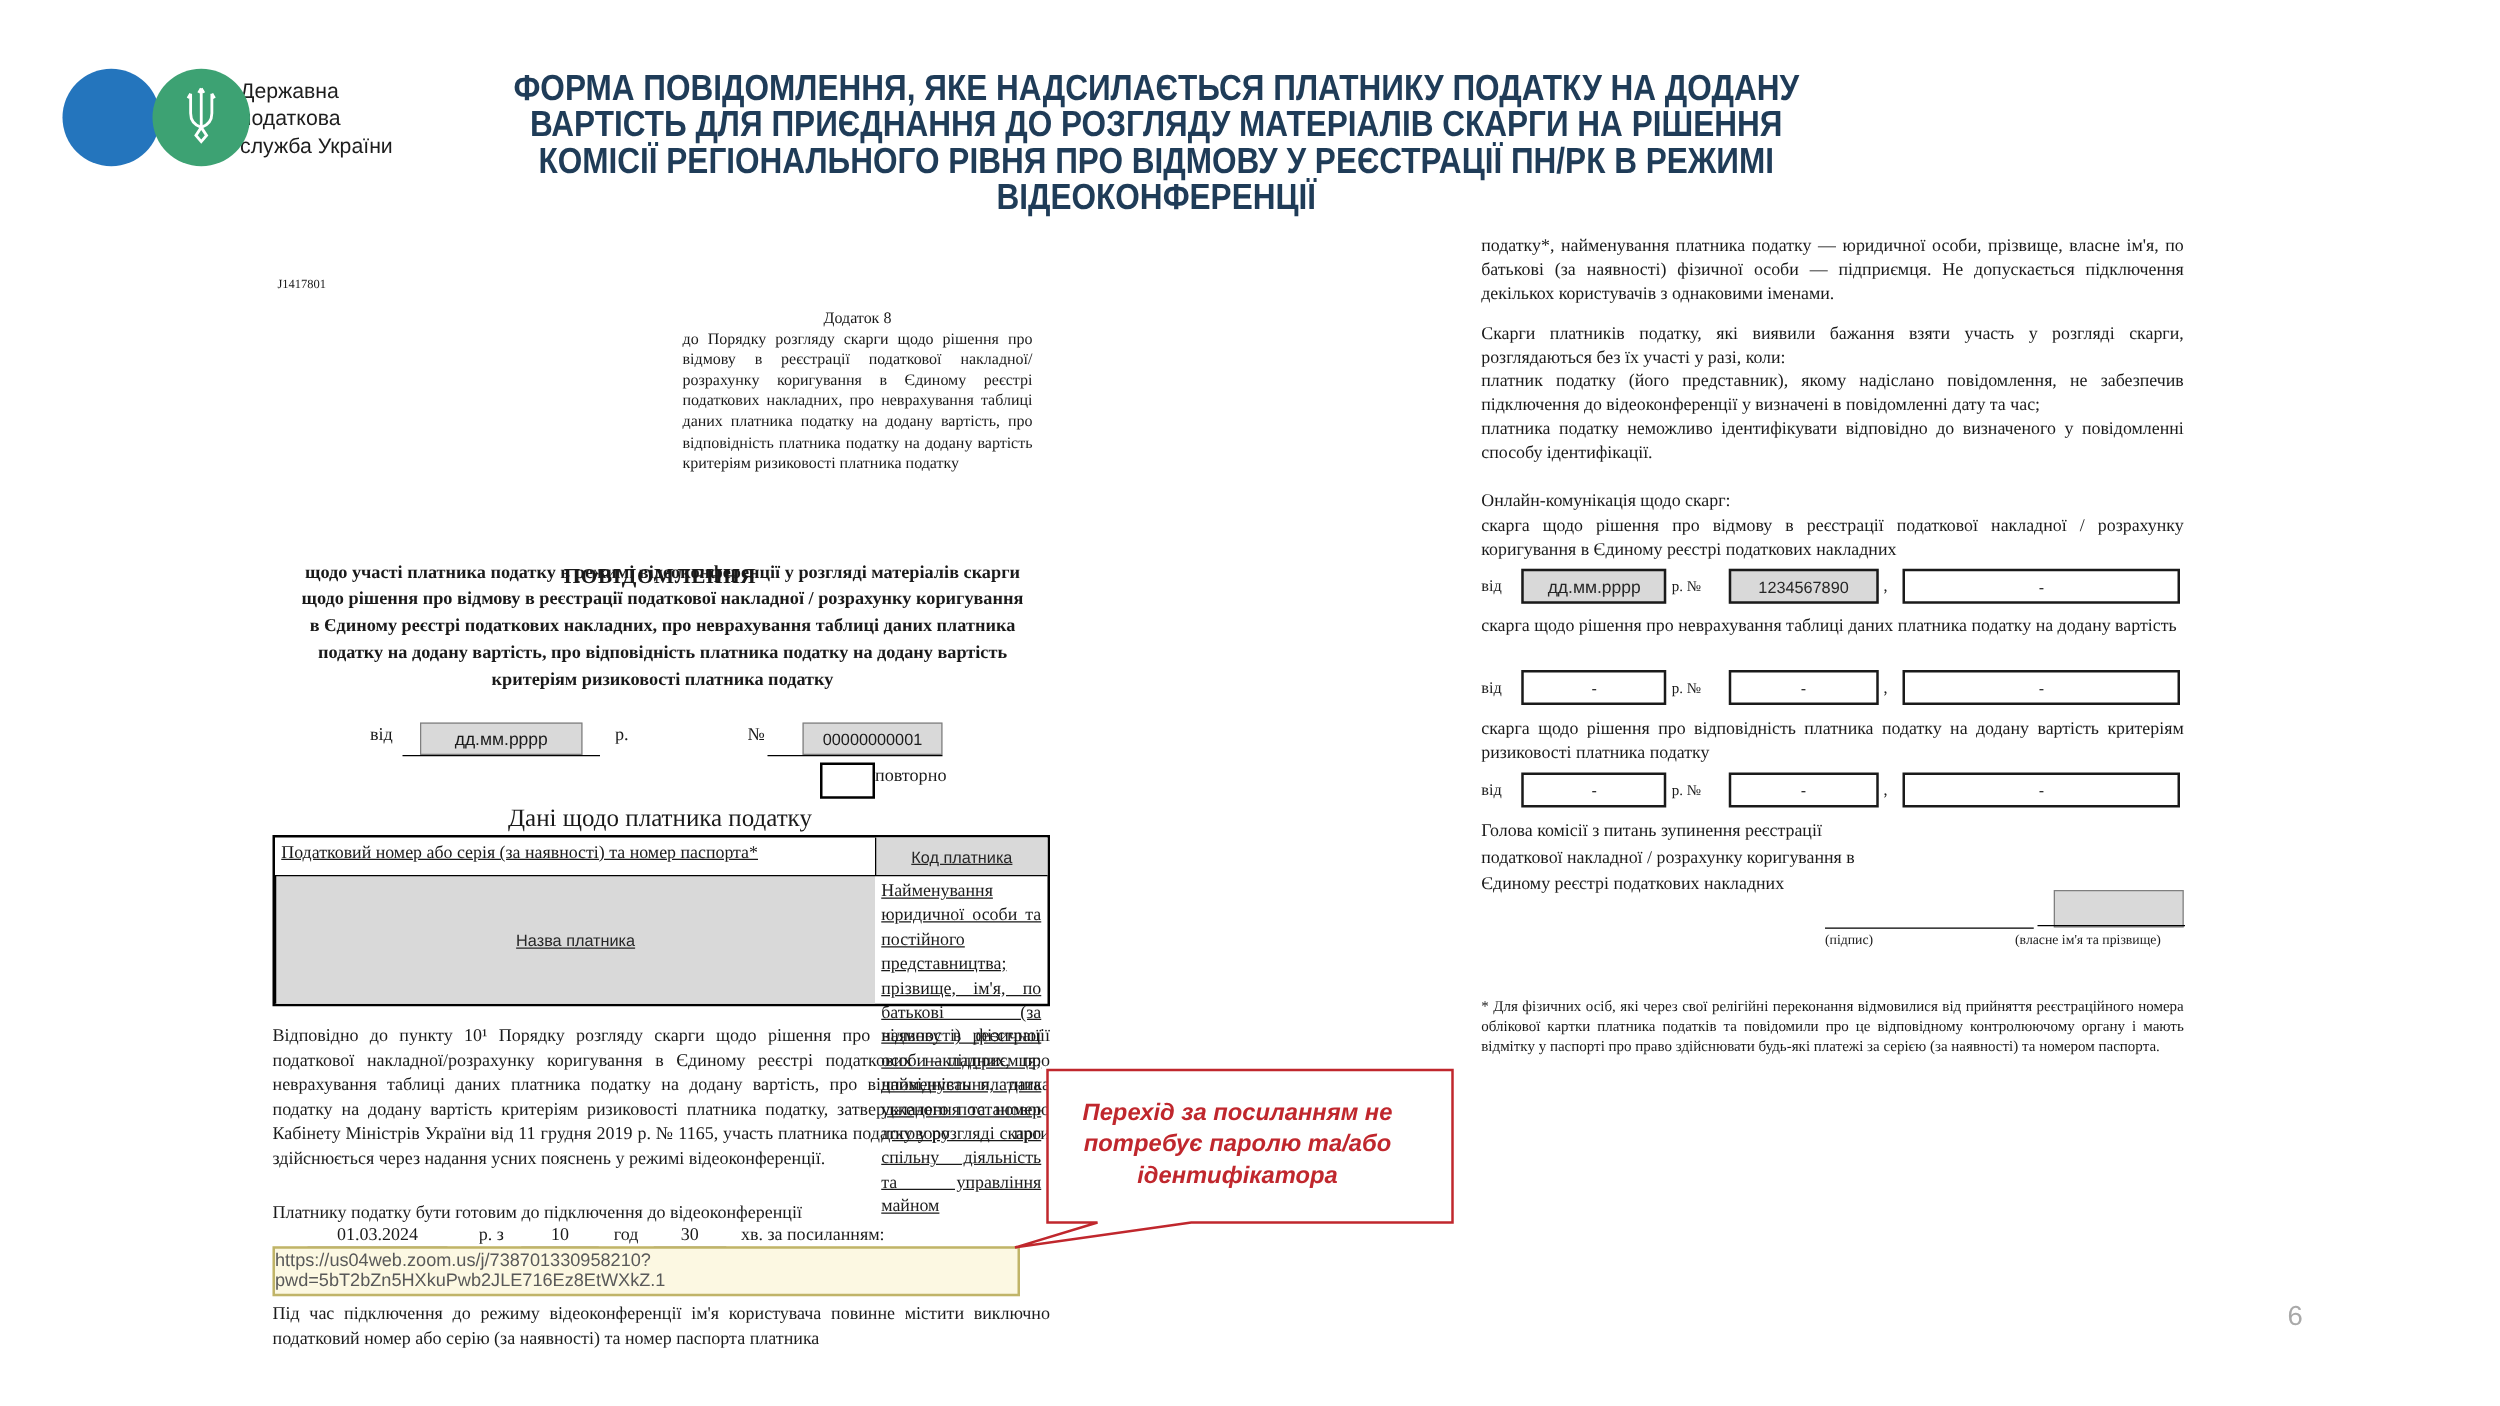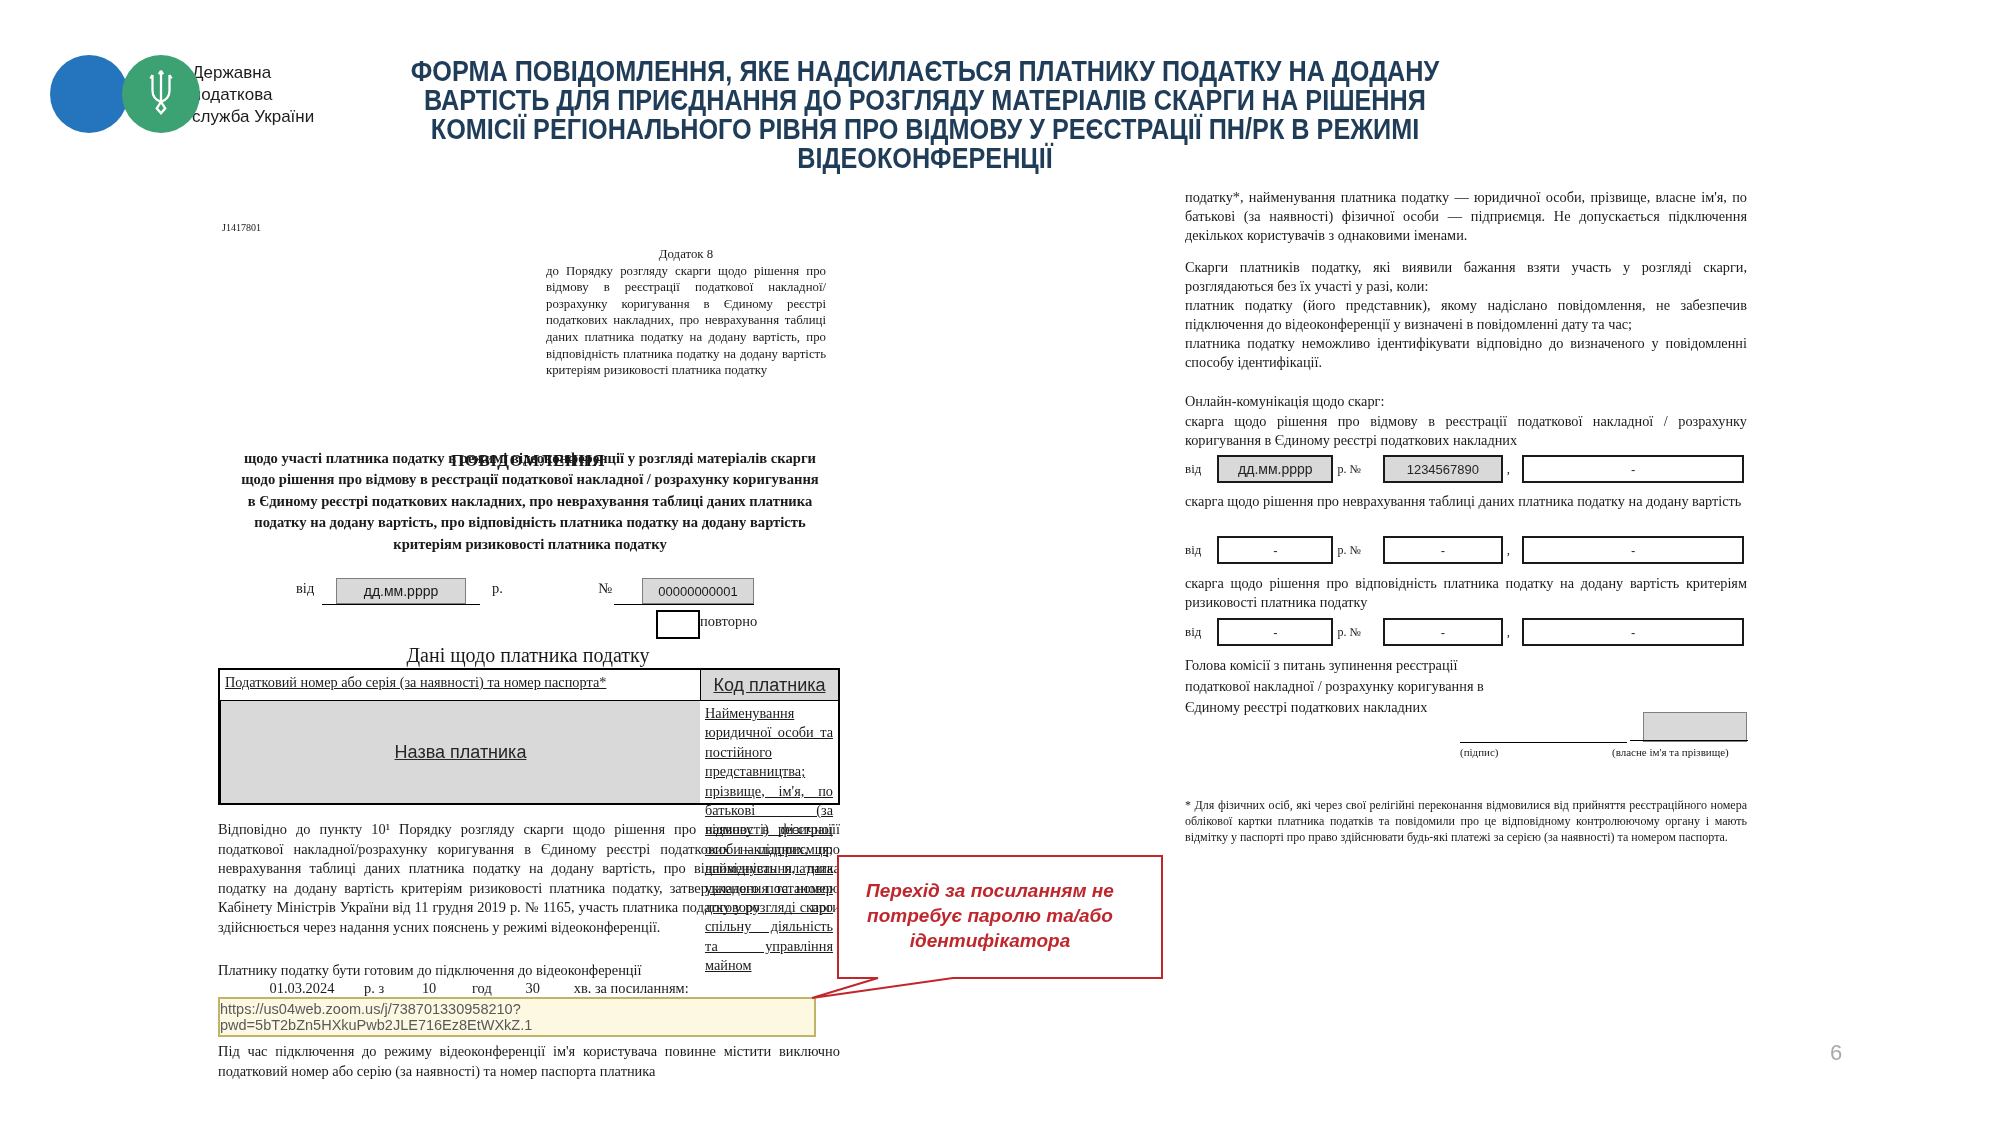--- a/index.html
+++ b/index.html
@@ -27,21 +27,21 @@
 
   .inline-lbl{font-size:14.5px;}
   .u-wrap{border-bottom:1px solid #000;display:flex;align-items:flex-end;justify-content:center;}
   .fld-gray{background:#d9d9d9;border:1px solid #7f7f7f;display:flex;align-items:center;justify-content:center;}
   .checkbox{border:2px solid #000;background:#fff;}
 
   .tbl{left:218px;top:668px;width:618px;border:2px solid #000;display:grid;grid-template-columns:480px 138px;}
   .tbl .cell{border-top:1px solid #000;text-decoration:underline;}
   .tbl .cell.first{border-top:none;}
   .tbl .cell.val{border-left:1px solid #000;background:#d9d9d9;display:flex;align-items:center;justify-content:center;
-        font-family:"Liberation Sans", sans-serif;font-size:18px;color:#262626;}
+        font-family:"Liberation Sans", sans-serif;font-size:13px;color:#262626;}
   .tbl .lab{padding:3px 5px;font-size:14.3px;line-height:19.4px;}
 
   .para{font-size:14.4px;line-height:19.6px;}
   .sched-val{border-bottom:1px solid #000;text-align:center;font-size:14.4px;}
   .url-box{left:218px;top:997px;width:594px;height:36px;background:#fcf8e2;border:2px solid #c0b468;
      display:flex;align-items:center;justify-content:center;
      font-family:"Liberation Sans", sans-serif;font-size:14.5px;color:#595959;cursor:pointer;}
 
   
   .rp{left:1185px;width:562px;font-size:14.3px;line-height:19px;}
@@ -120,21 +120,21 @@
   <div class="cell val">Назва платника</div>
   <div class="cell lab serif just" style="height:96px;">Найменування юридичної особи та постійного представництва; прізвище, ім'я, по батькові (за наявності) фізичної особи – підприємця; найменування, дата укладення та номер договору про спільну діяльність та управління майном</div>
 </div>
 
 <div class="abs para just serif" style="left:218px;top:820px;width:622px;">Відповідно до пункту 10¹ Порядку розгляду скарги щодо рішення про відмову в реєстрації податкової накладної/розрахунку коригування в Єдиному реєстрі податкових накладних, про неврахування таблиці даних платника податку на додану вартість, про відповідність платника податку на додану вартість критеріям ризиковості платника податку, затвердженого постановою Кабінету Міністрів України від 11 грудня 2019 р. № 1165, участь платника податку у розгляді скарги здійснюється через надання усних пояснень у режимі відеоконференції.</div>
 
 <div class="abs para serif" style="left:218px;top:961px;width:622px;">Платнику податку бути готовим до підключення до відеоконференції</div>
 
 <div class="abs serif" style="left:218px;top:980px;width:622px;display:flex;align-items:baseline;font-size:14.4px;">
   <span class="sched-val" style="width:112px;margin-left:28px;">01.03.2024</span>
-  <span style="margin-left:6px;">р. з</span>
+  <span style="margin-left:25px;">р. з</span>
   <span class="sched-val" style="width:62px;margin-left:14px;">10</span>
   <span style="margin-left:12px;">год</span>
   <span class="sched-val" style="width:58px;margin-left:12px;">30</span>
   <span style="margin-left:12px;">хв. за посиланням:</span>
 </div>
 
 <div class="abs url-box">https://us04web.zoom.us/j/738701330958210?pwd=5bT2bZn5HXkuPwb2JLE716Ez8EtWXkZ.1</div>
 
 <div class="abs para just serif" style="left:218px;top:1042px;width:622px;">Під час підключення до режиму відеоконференції ім'я користувача повинне містити виключно податковий номер або серію (за наявності) та номер паспорта платника</div>
 

